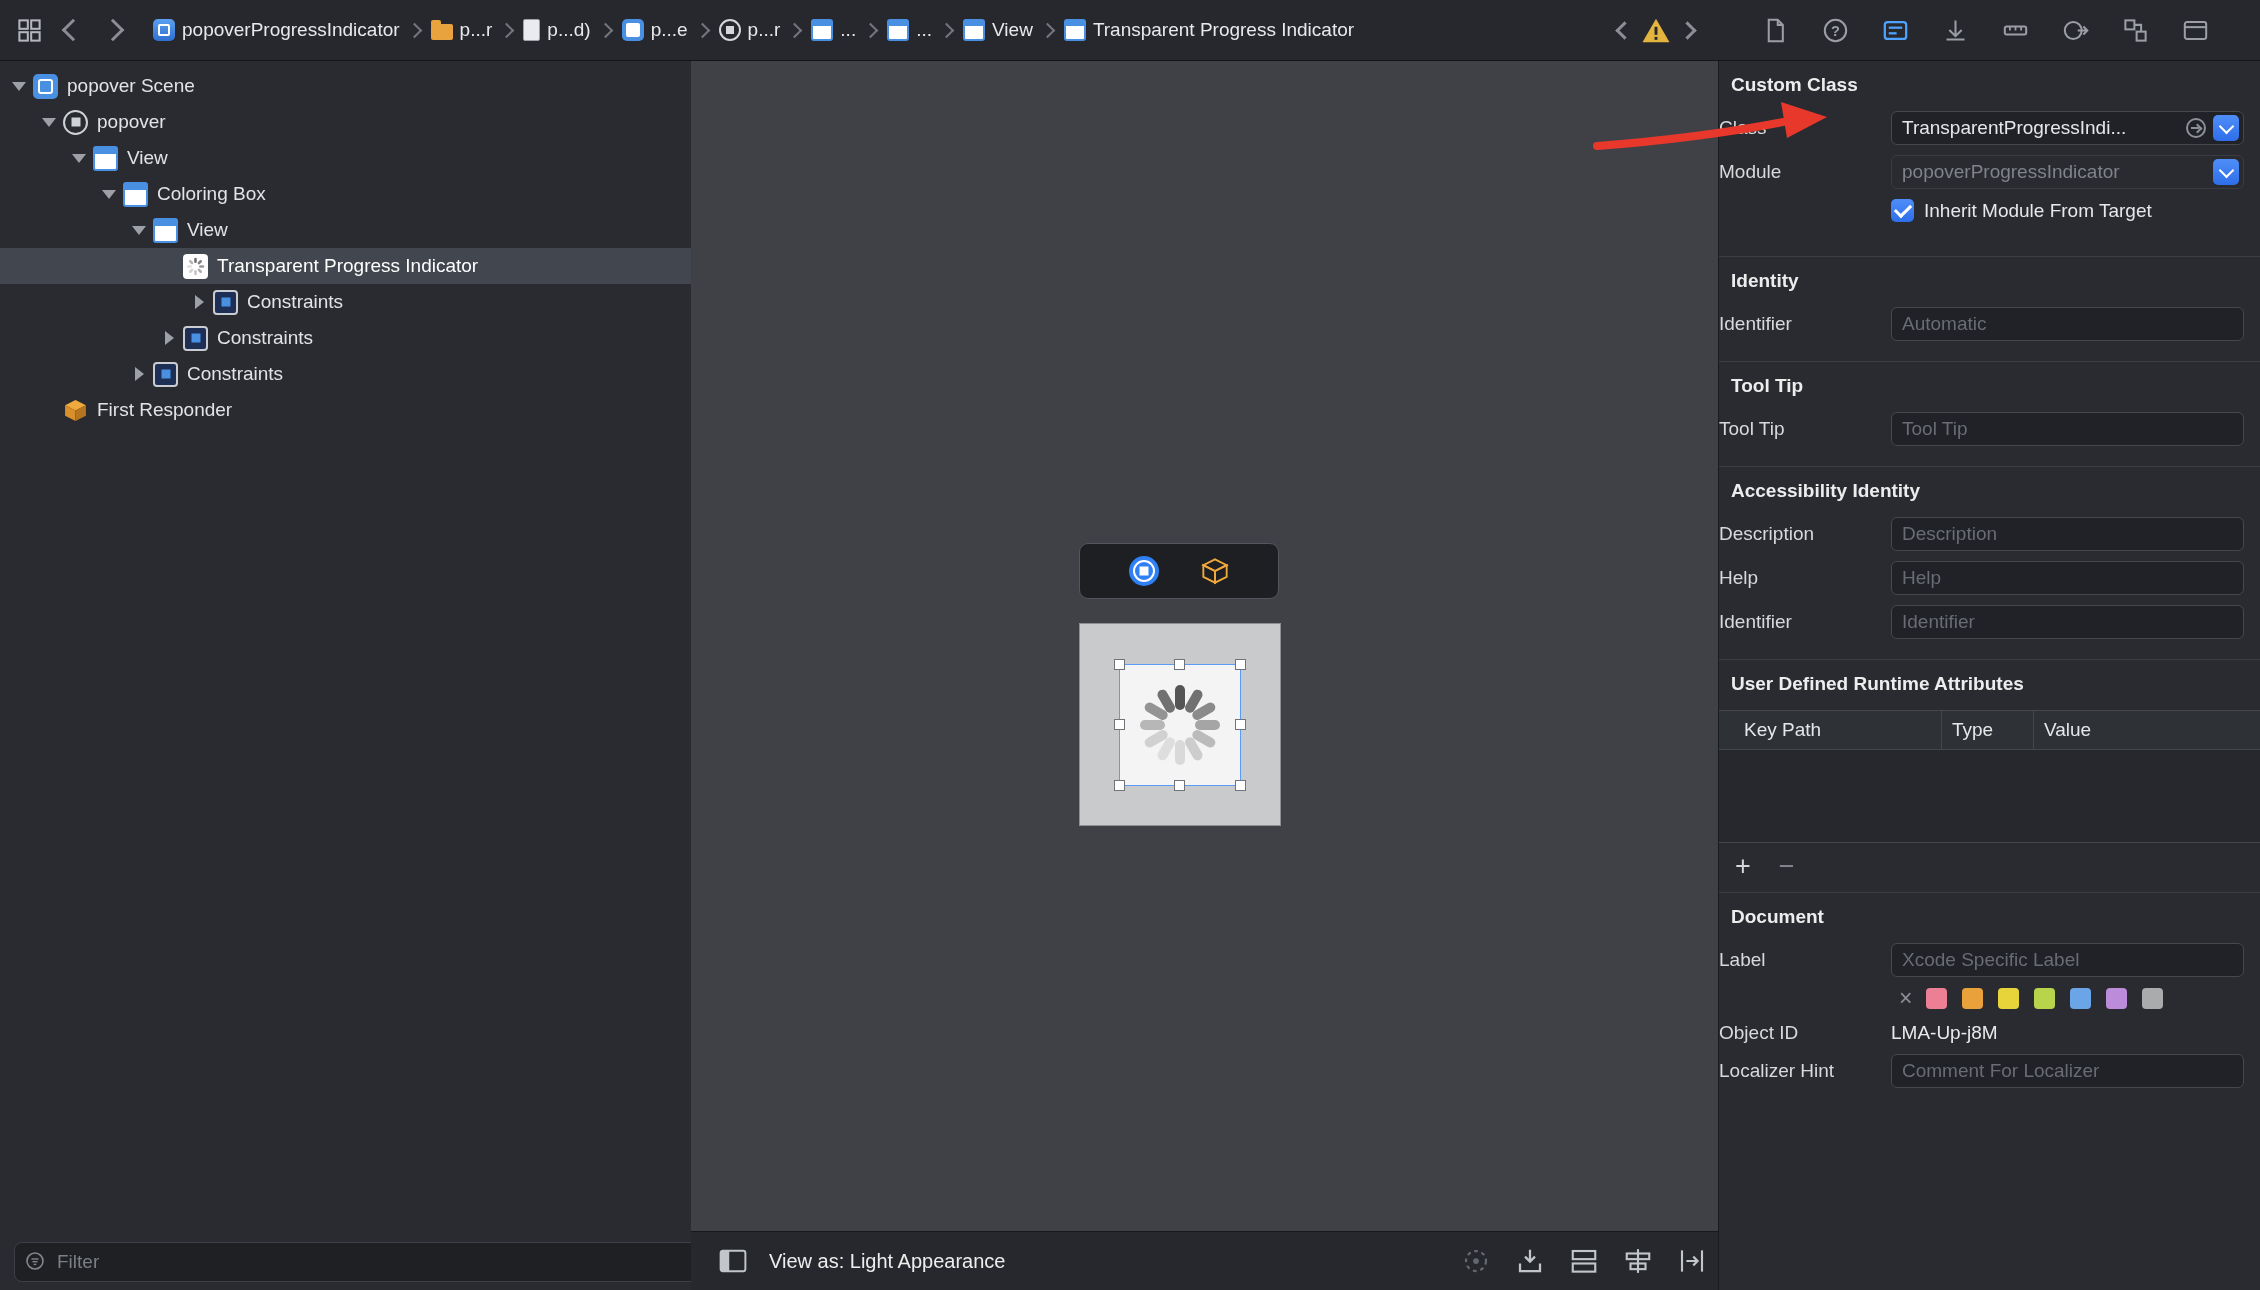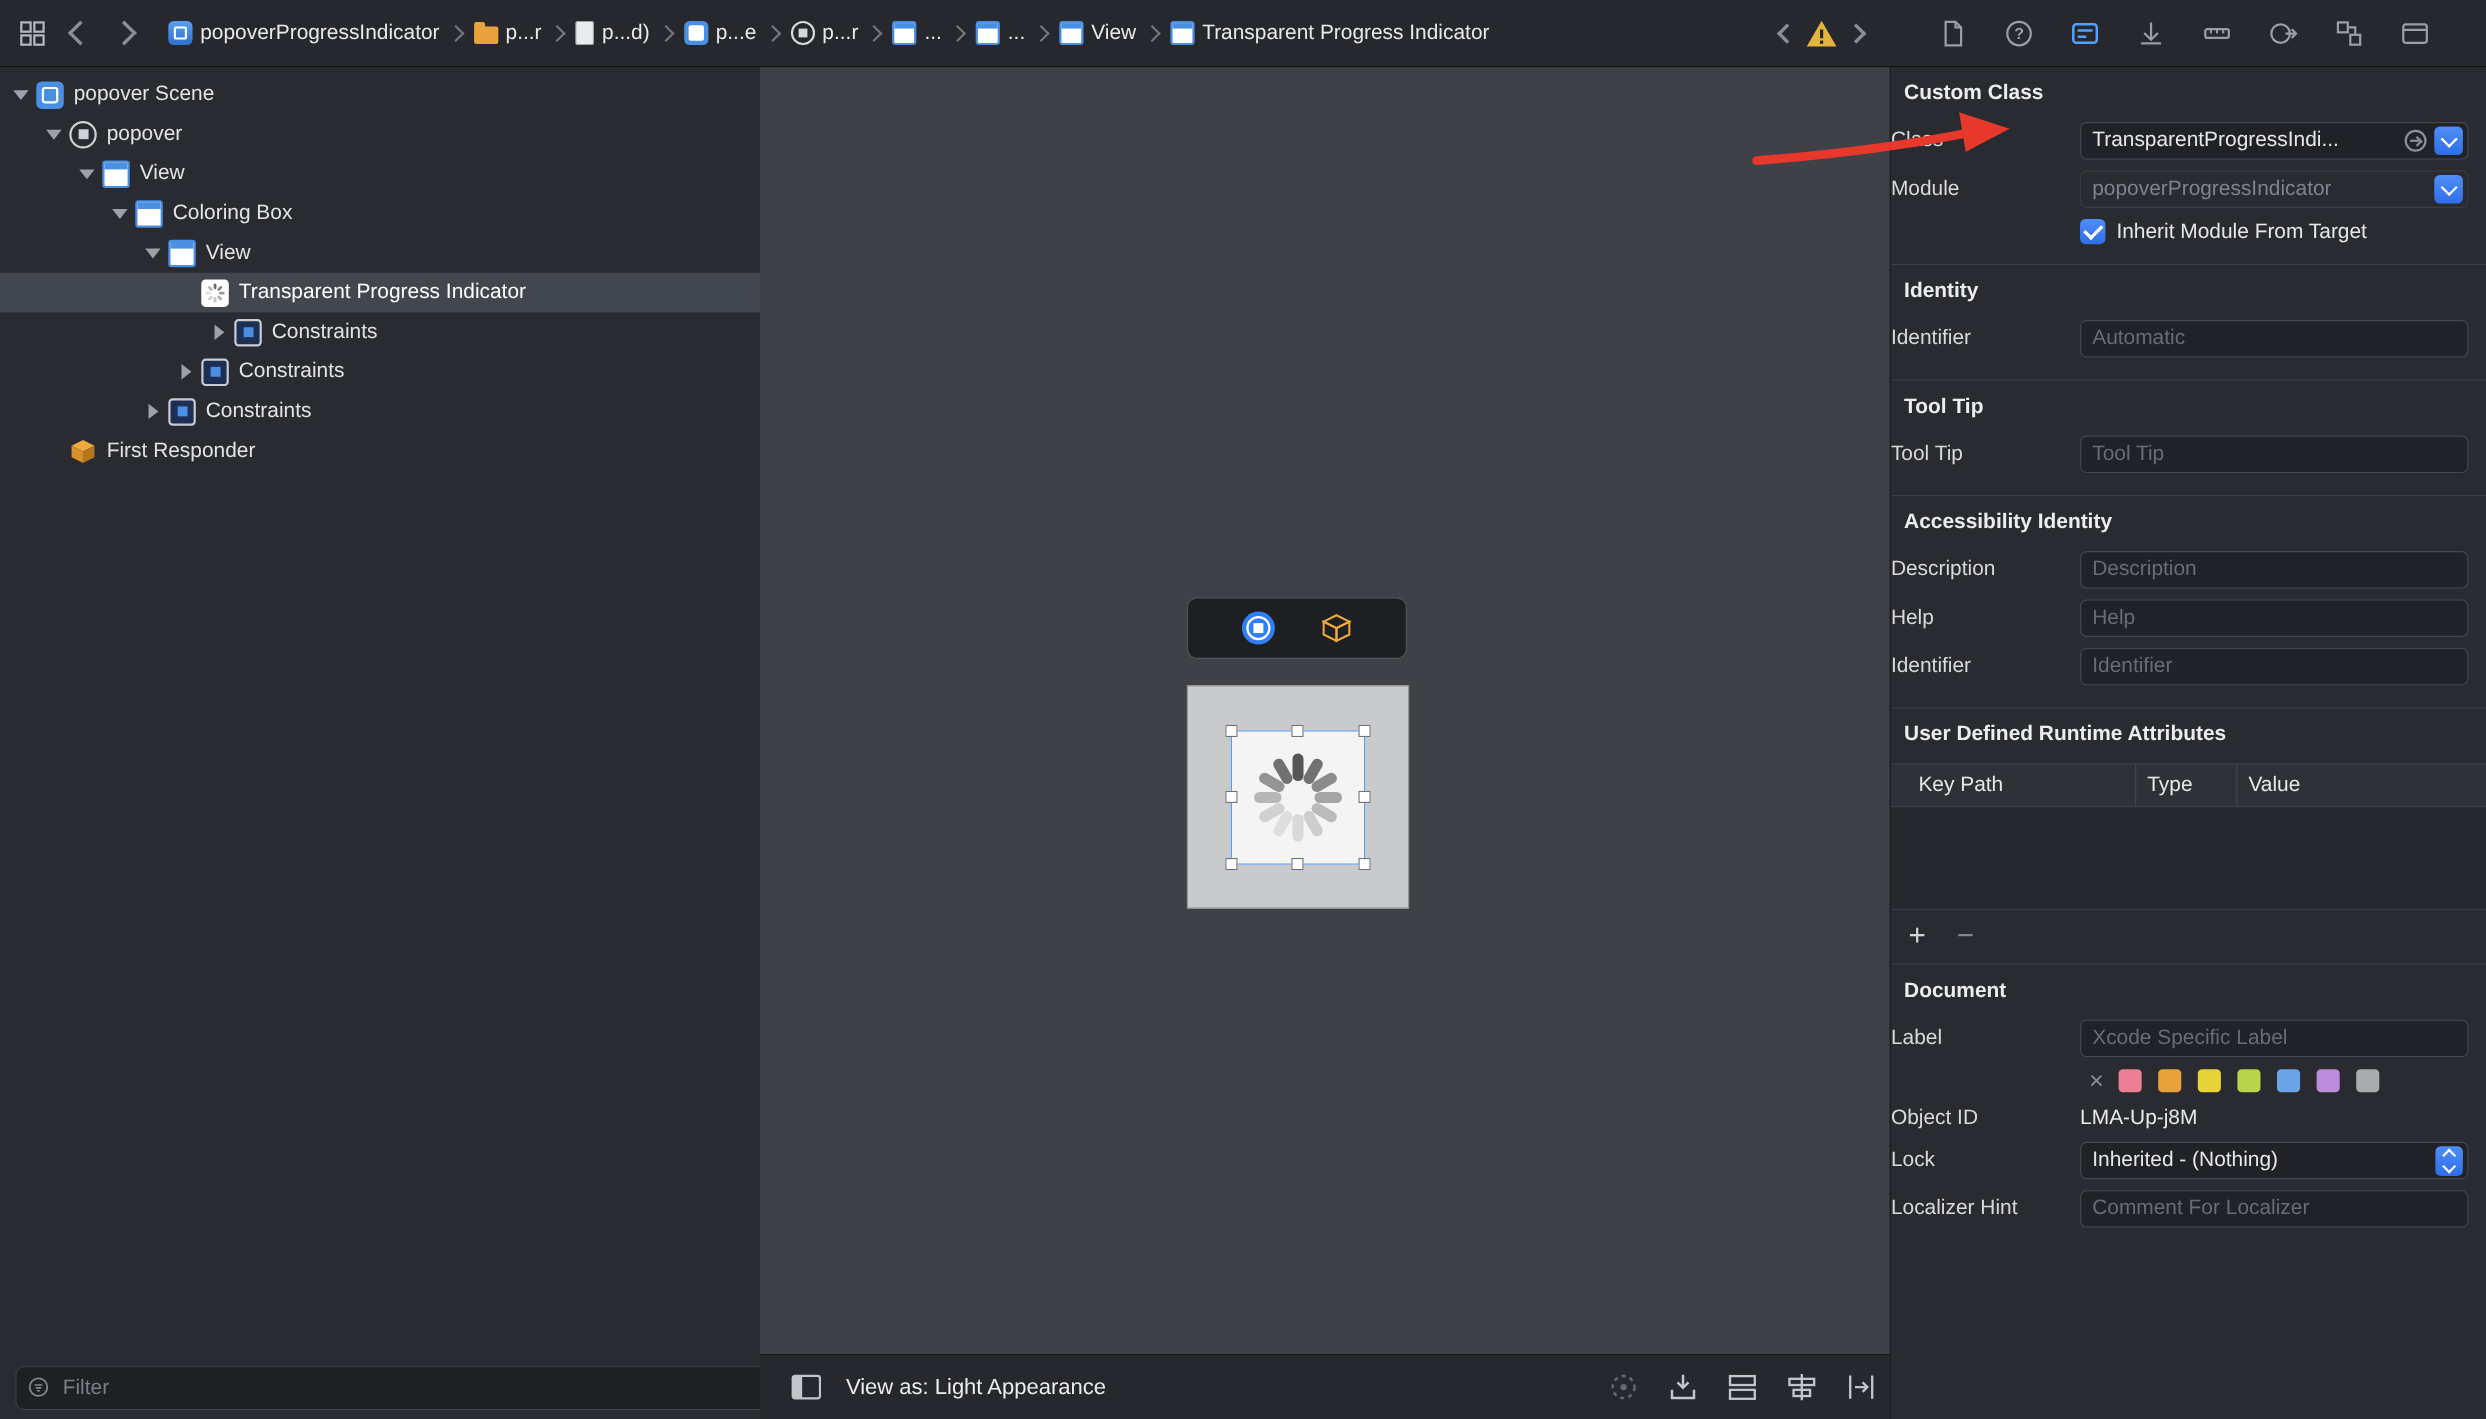--- a/index.html
+++ b/index.html
@@ -98,21 +98,21 @@
   .boxfield .val.dim{color:#80838a}
   .jump{width:20px;height:20px;border-radius:50%;border:2px solid #8c9097;margin-right:7px;position:relative;flex:none;box-sizing:border-box}
   .jump::before{content:"";position:absolute;left:3px;top:7px;width:8px;height:2px;background:#8c9097}
   .jump::after{content:"";position:absolute;right:3px;top:5px;width:5px;height:5px;border-right:2px solid #8c9097;border-top:2px solid #8c9097;transform:rotate(45deg)}
   .ddbtn{width:26px;height:26px;border-radius:5px;background:linear-gradient(#4f8ef8,#2e6ee9);
          display:flex;align-items:center;justify-content:center;flex:none}
   .chev-down{width:9px;height:9px;border-right:2.5px solid #fff;border-bottom:2.5px solid #fff;transform:rotate(45deg);margin-top:-4px}
   .checkbox{width:23px;height:23px;border-radius:5px;background:linear-gradient(#4f8ef8,#2e6ee9);
             display:flex;align-items:center;justify-content:center;margin-right:10px;flex:none}
   .check{width:7px;height:13px;border-right:3px solid #fff;border-bottom:3px solid #fff;transform:rotate(45deg);margin-top:-3px}
-  .cbrow{display:flex;align-items:center;margin-left:172px;margin-bottom:2px;font-size:19px}
+  .cbrow{display:flex;align-items:center;margin-left:172px;margin-bottom:18px;font-size:19px}
   .rt-table{border-top:1px solid #45474d;border-bottom:1px solid #45474d;margin-top:4px}
   .rt-head{display:flex;height:38px;align-items:stretch;background:#2e3136;border-bottom:1px solid #45474d;font-size:19px}
   .rt-cell{display:flex;align-items:center;box-sizing:border-box}
   .rt-c1{width:222px;padding-left:25px}
   .rt-c2{width:92px;padding-left:10px;border-left:1px solid #45474d}
   .rt-c3{flex:1;padding-left:10px;border-left:1px solid #45474d}
   .rt-body{height:92px;background:#26282d}
   .rt-actions{display:flex;gap:28px;padding:10px 0 0 16px;font-size:27px;line-height:27px}
   .rt-plus{color:#d4d6d9}.rt-minus{color:#84878d}
   .sw-row{display:flex;align-items:center;margin:2px 0 12px 180px}
@@ -507,32 +507,20 @@
         <span class="sw" style="background: rgb(106, 165, 232);"></span>
         <span class="sw" style="background: rgb(188, 139, 217);"></span>
         <span class="sw" style="background: rgb(169, 171, 173);"></span>
       </div>
       <div class="frow">
         <span class="flabel">Object ID</span>
         <div class="ffield" style="display:flex;align-items:flex-end">
             <span class="ovalue">LMA-Up-j8M</span>
           </div>
       </div>
-      <div class="frow">
-        <span class="flabel">Lock</span>
-        <div class="ffield">
-          <div class="boxfield">
-            <span class="val">Inherited - (Nothing)</span>
-            <span class="updown">
-                <span class="chev-up-s"></span>
-                <span class="chev-down-s"></span>
-              </span>
-          </div>
-        </div>
-      </div>
       <div class="frow" style="margin-bottom:4px">
         <span class="flabel">Localizer Hint</span>
         <div class="ffield"><input class="tf" placeholder="Comment For Localizer" style=""></div>
       </div>
     </div>
   </section>
 
   <svg class="red-arrow" width="260" height="70" viewBox="0 0 260 70">
     <path d="M12 52 Q115 44 198 28" fill="none" stroke="#e8382c" stroke-width="8" stroke-linecap="round"></path>
     <polygon points="196,8 242,23 202,44" fill="#e8382c"></polygon>

